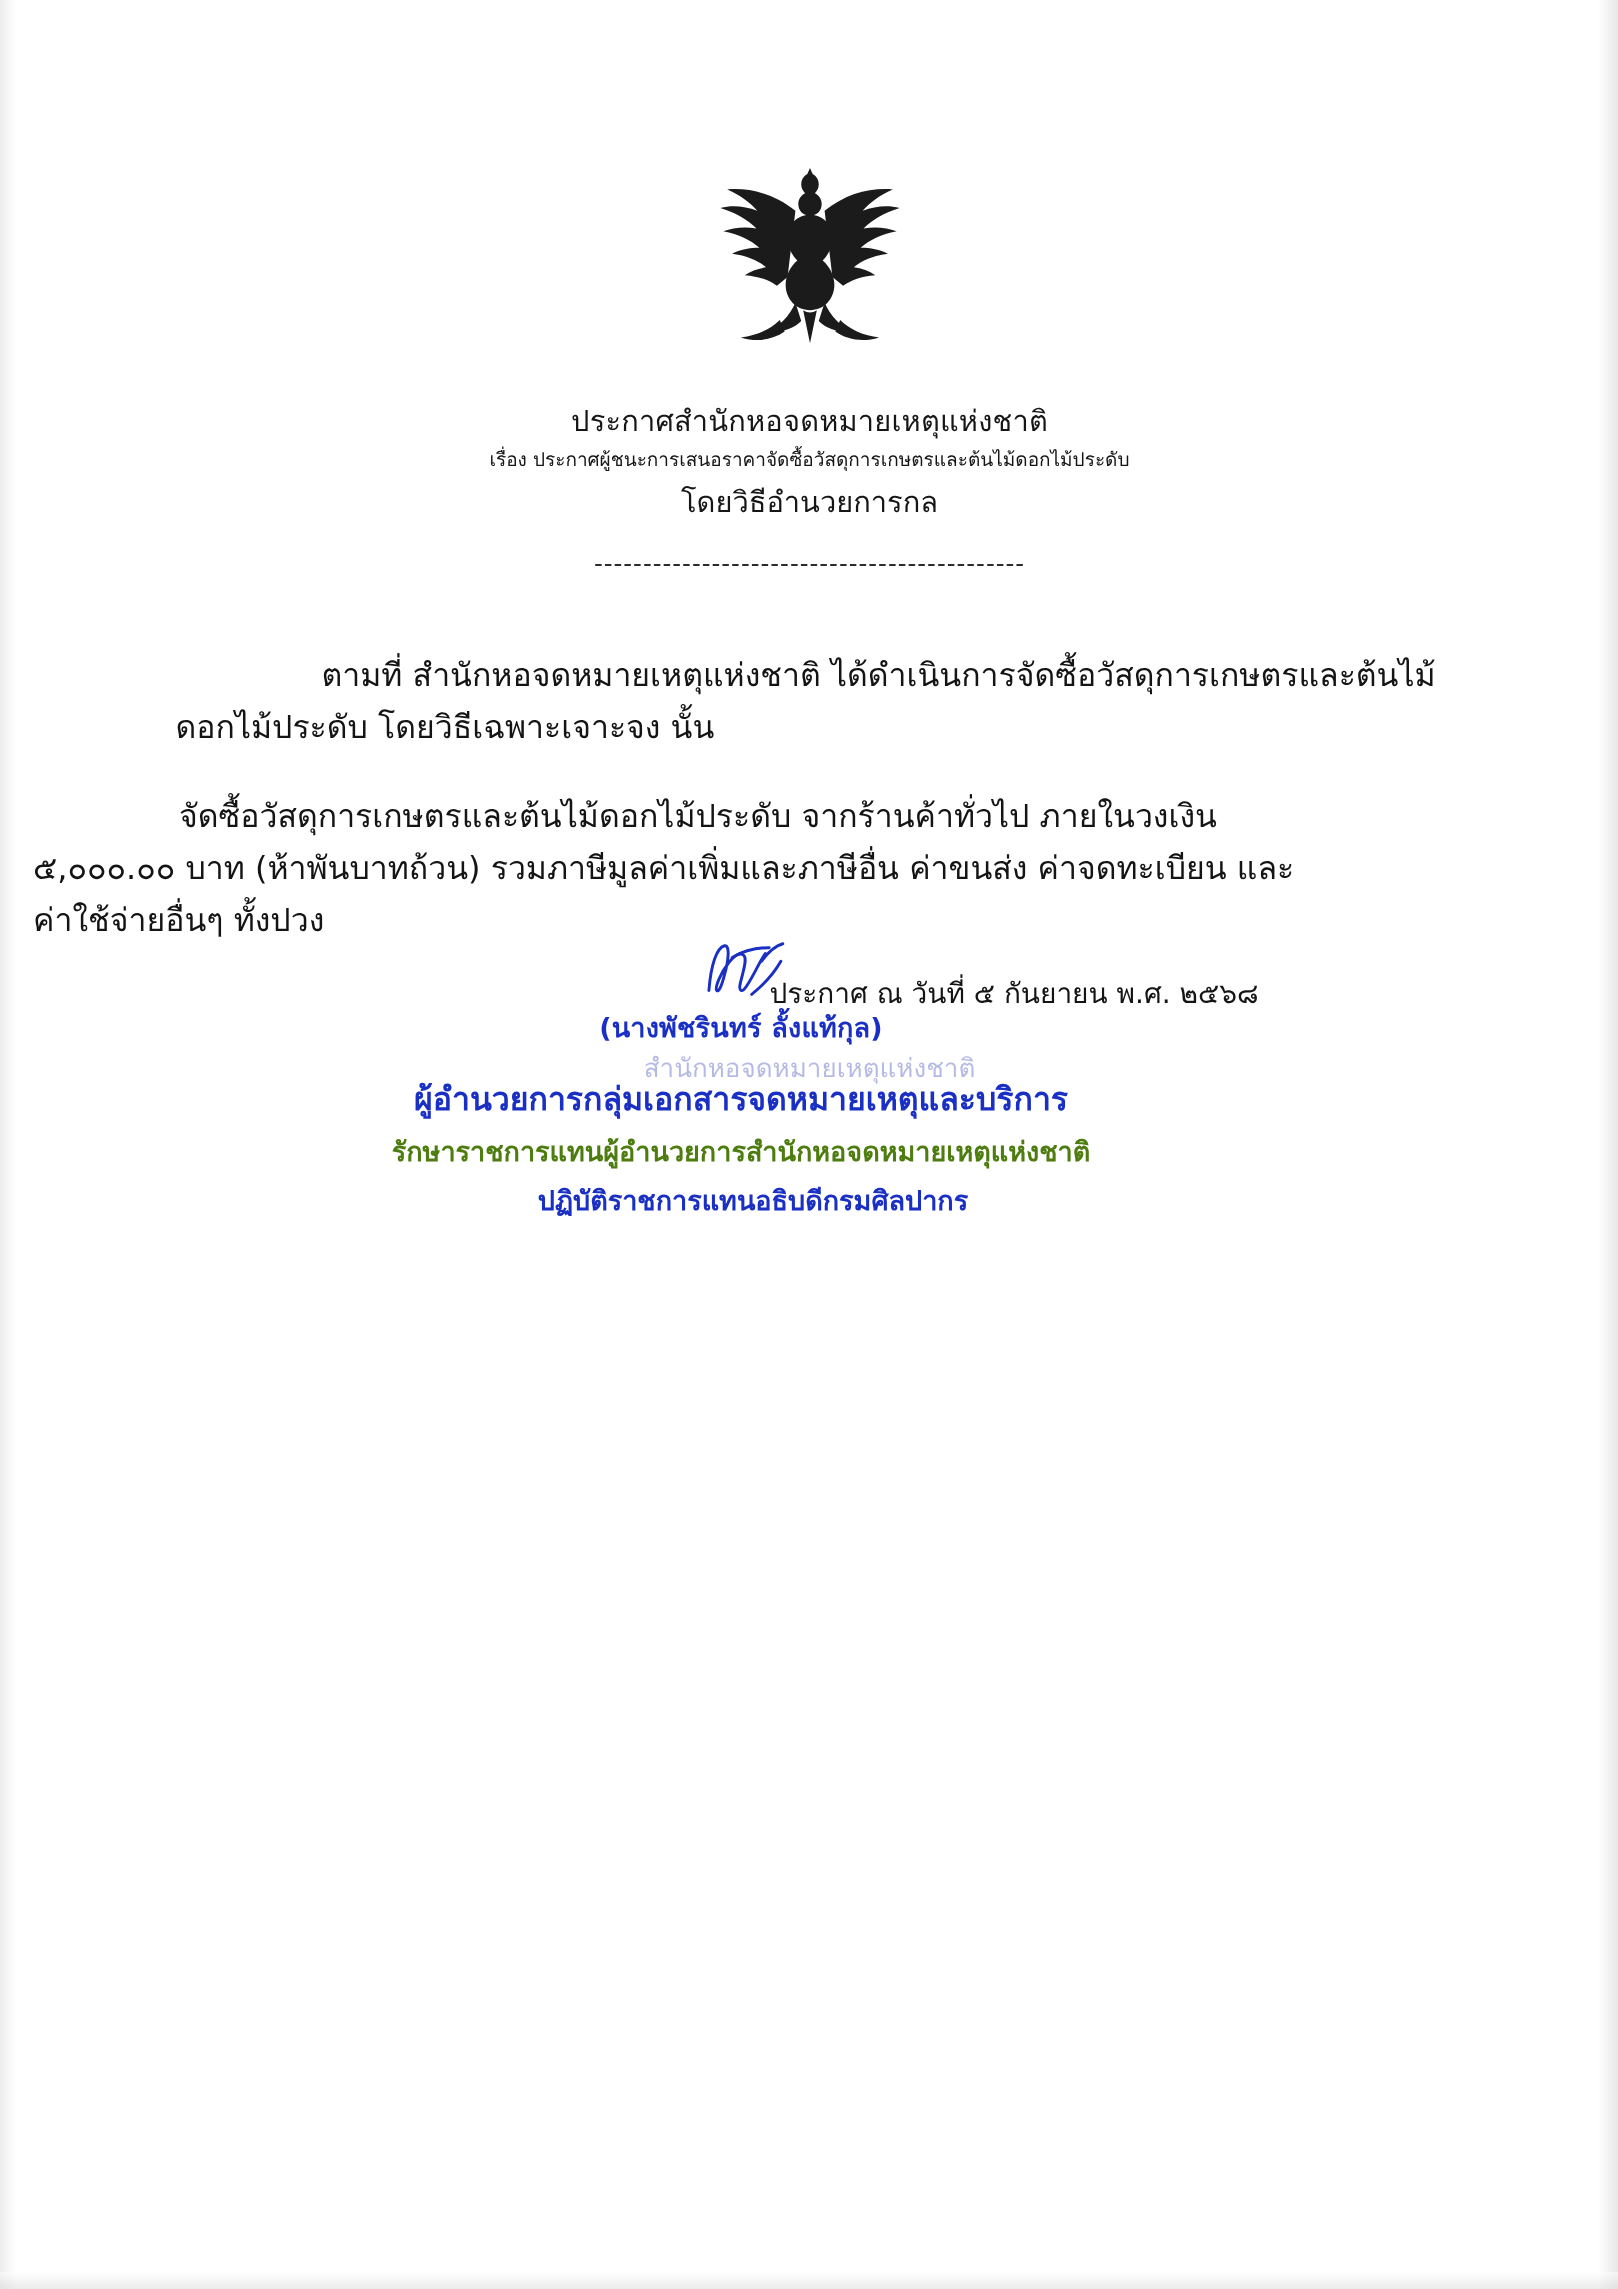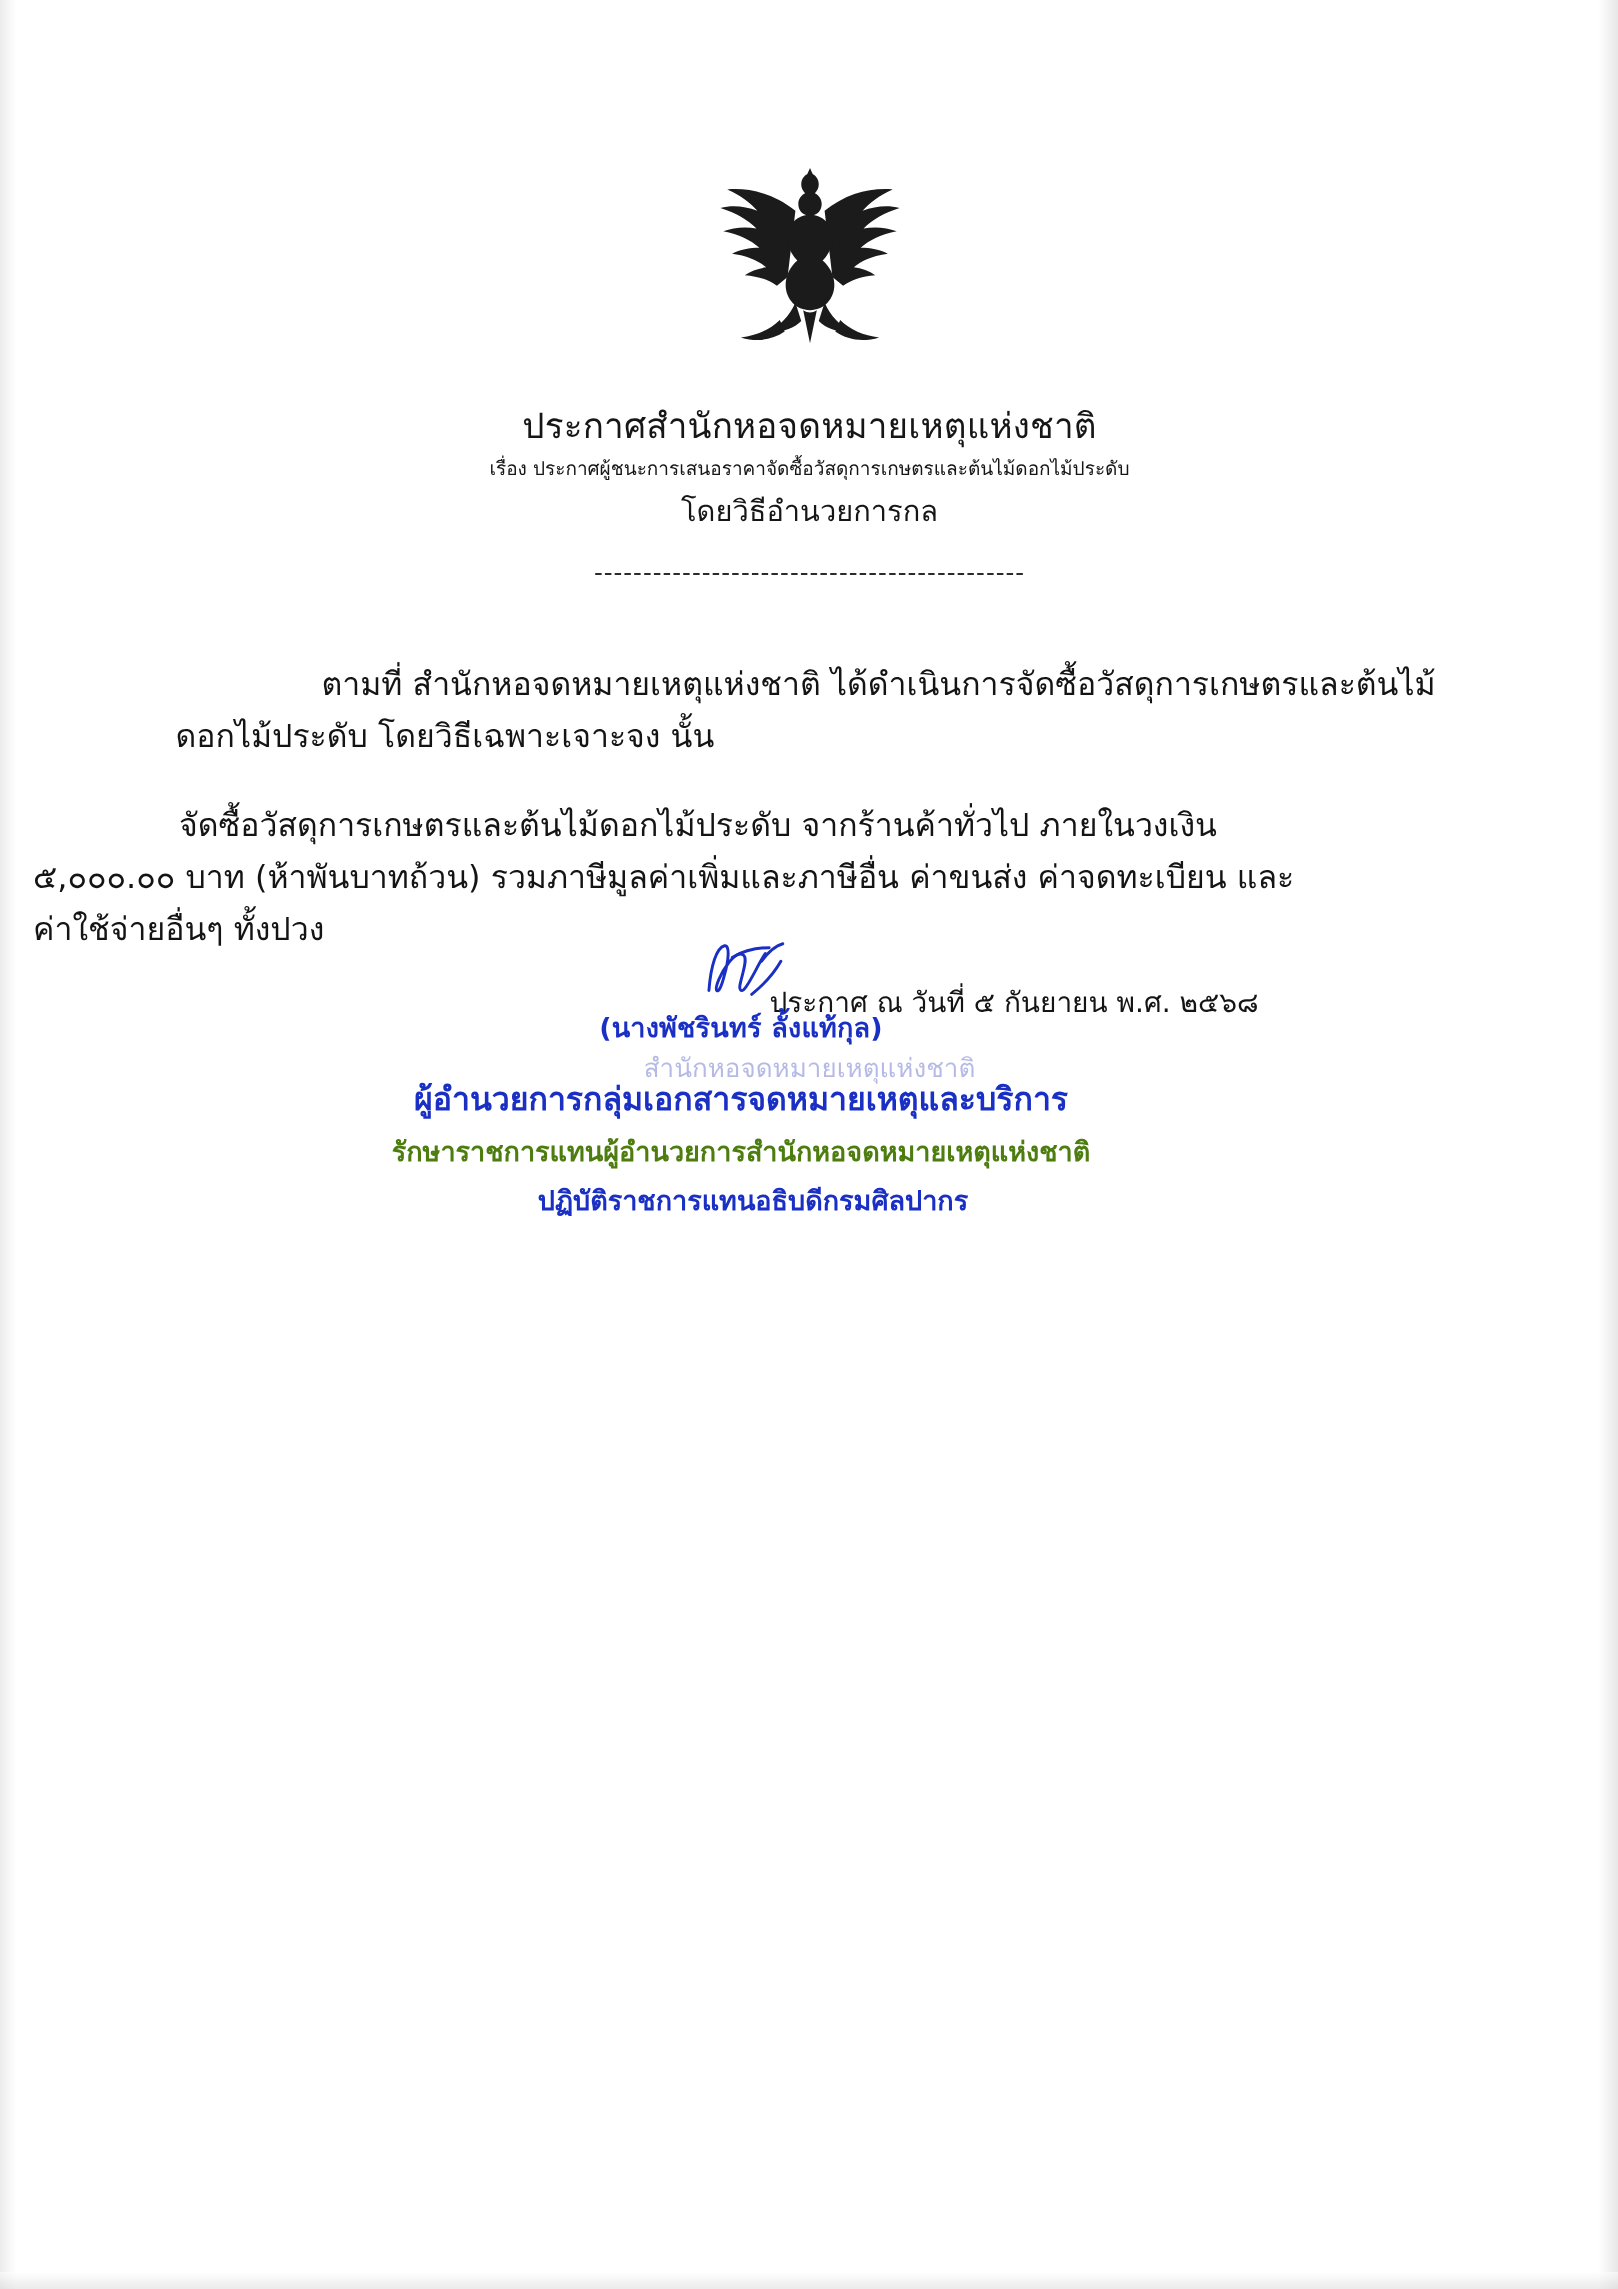--- a/index.html
+++ b/index.html
@@ -53,21 +53,21 @@
   .doc-body {
     position: absolute;
     top: 400px;
     left: 0;
     width: 1619px;
   }
 
   .t-center { text-align: center; }
 
   .title-1 {
-    font-size: 35px;
+    font-size: 29px;
     color: #161616;
     letter-spacing: 0.2px;
     line-height: 1.5;
   }
   .title-2 {
     font-size: 19px;
     color: #161616;
     line-height: 1.5;
     margin-top: 1px;
   }

